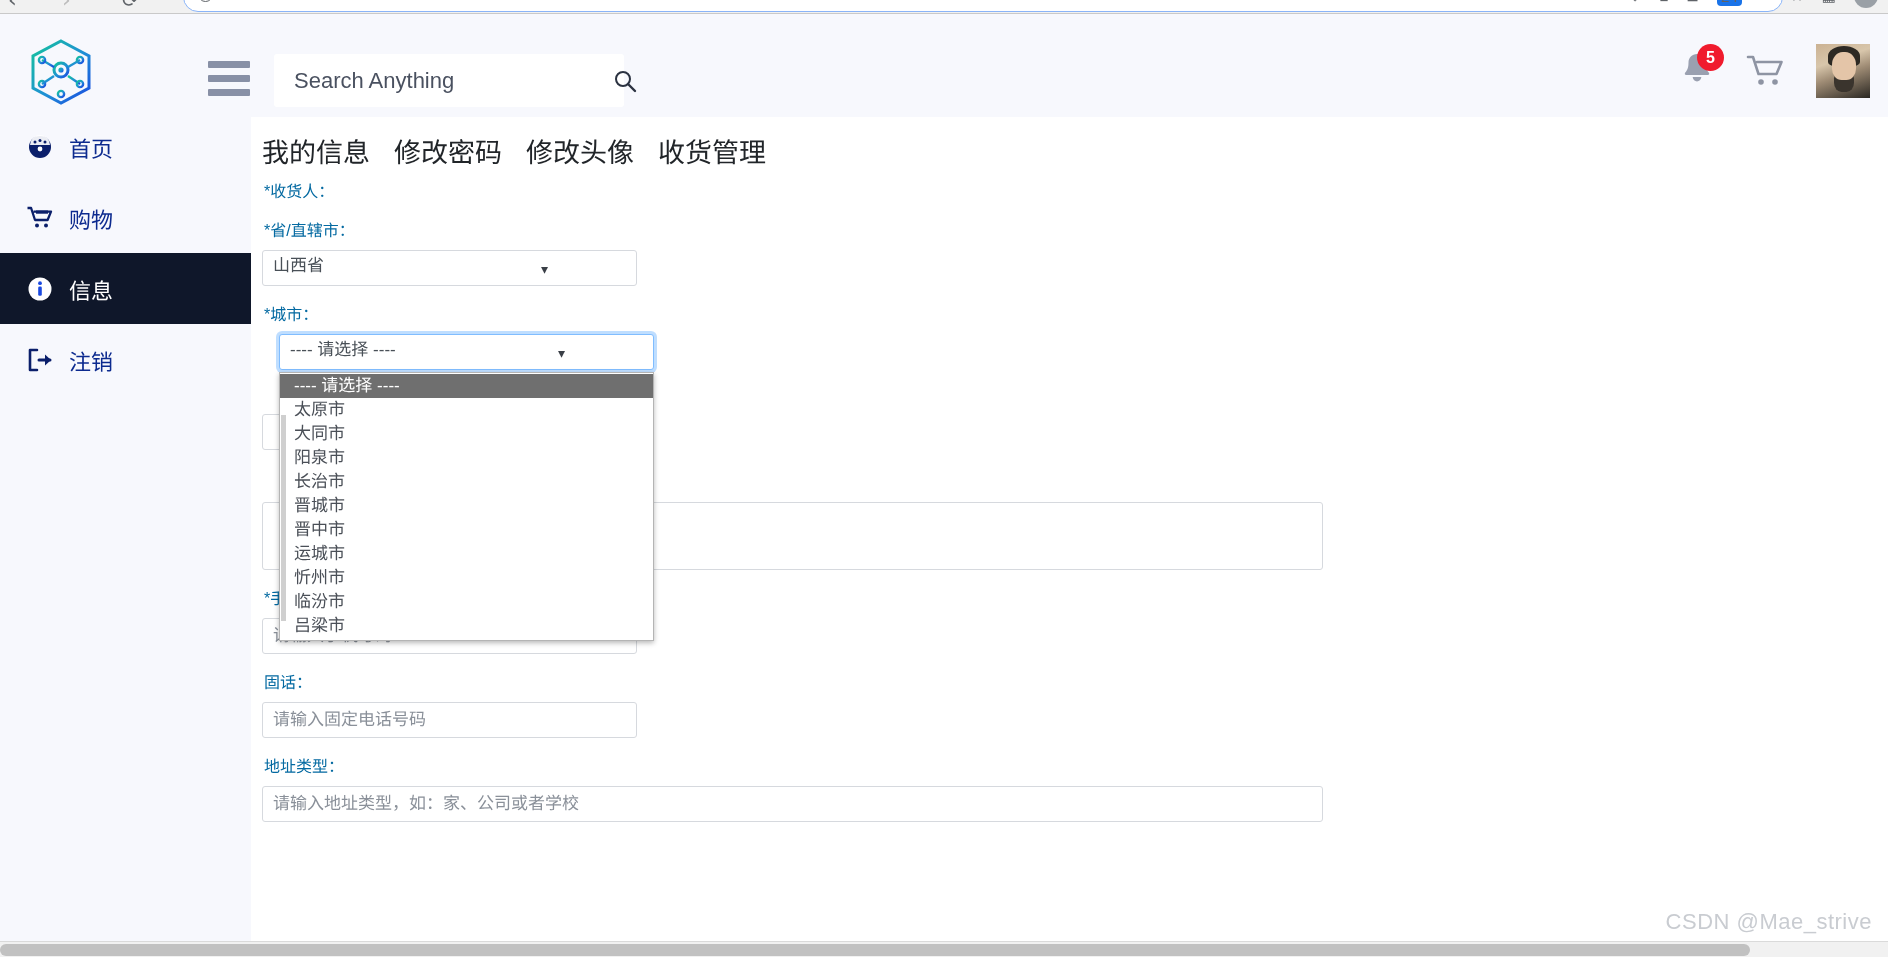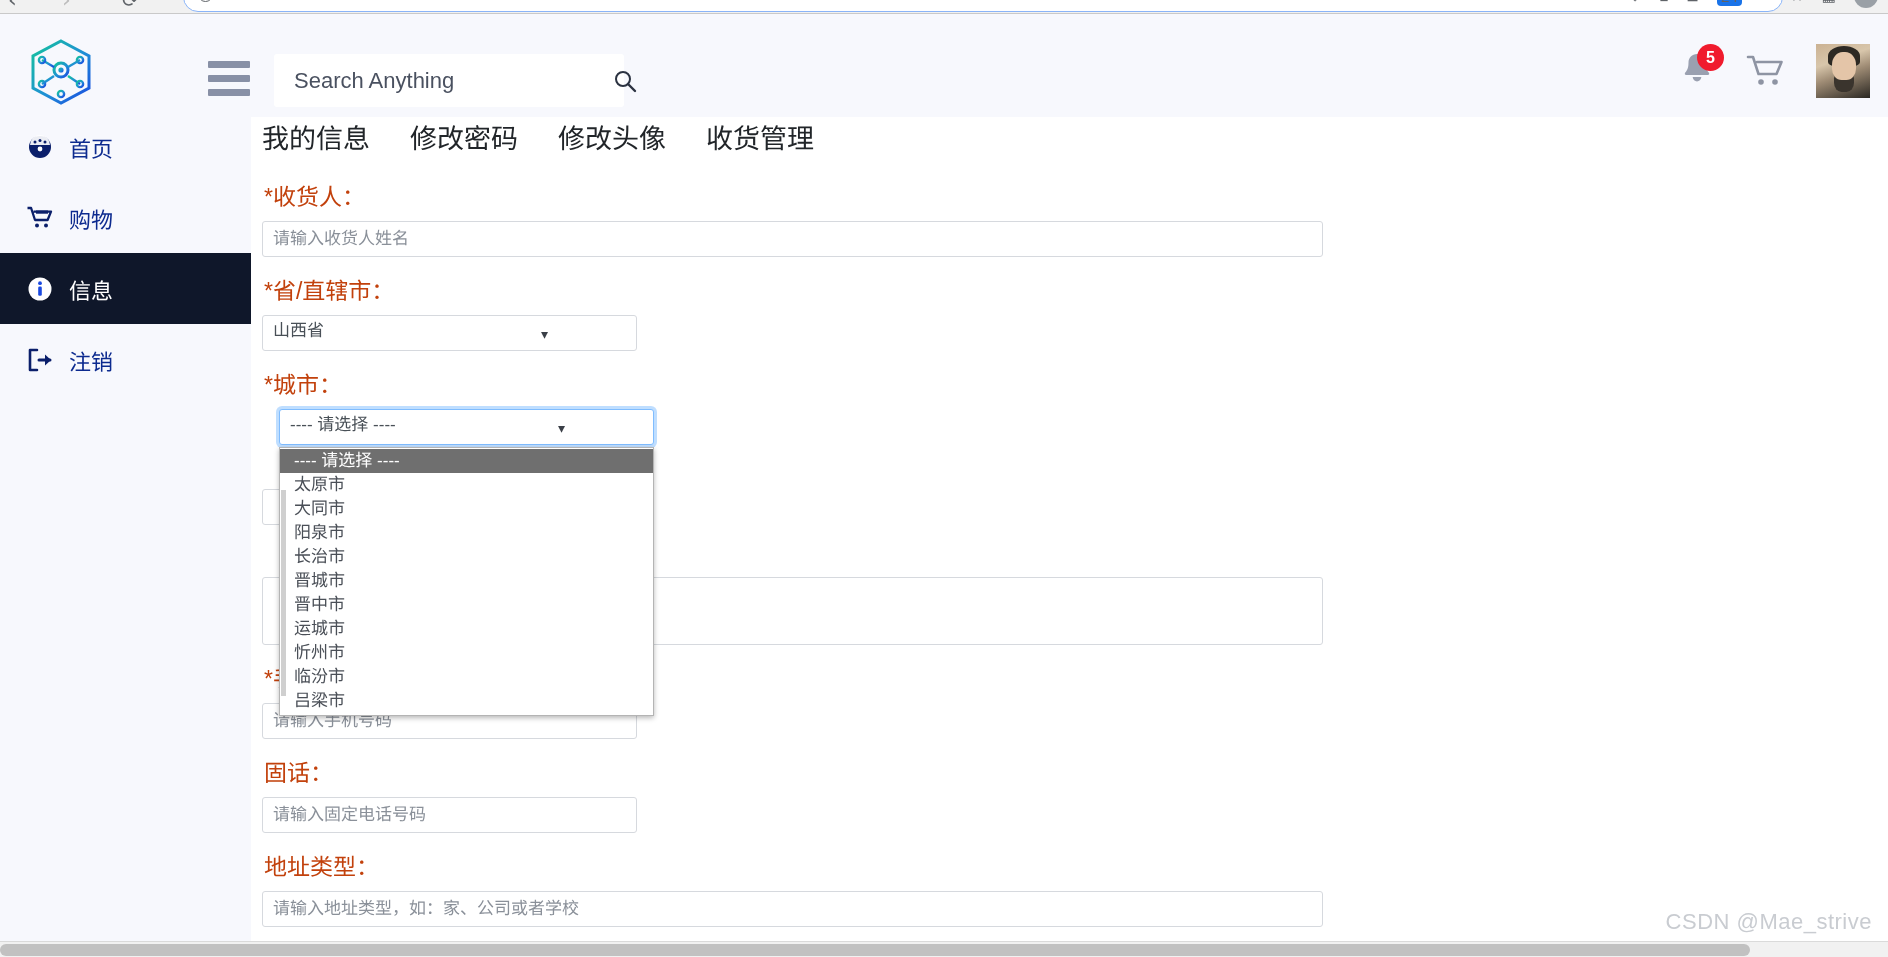--- a/index.html
+++ b/index.html
@@ -127,31 +127,31 @@
   .side-item.active { background:#0f172a; color:#ffffff; }
   .side-item.home { margin-top: 0; }
 
   
   .content {
     position:absolute; top: 117px; left: 251px;
     width: 1637px; height: 840px; background:#ffffff;
     overflow: hidden;
   }
   .tabs {
-    position:absolute; left: 11px; top: 0;
-    display:flex; gap: 40px;
+    position:absolute; left: 11px; top: 14px;
+    display:flex; gap: 24px;
   }
   .tab {
     font-size: 27px; color:#212529; cursor:pointer; white-space:nowrap;
     font-family: "Liberation Sans", "DejaVu Sans", sans-serif;
   }
 
   .form { position:absolute; left: 11px; top: 61px; width: 1090px; }
   .f-label {
-    font-size: 23px; color:#c2410c; margin: 0 0 9px 2px;
+    font-size: 16px; color:#0369a1; margin: 0 0 9px 2px;
     font-family: "Liberation Sans", "DejaVu Sans", sans-serif;
   }
   .f-group { margin-bottom: 15px; }
   .f-input {
     display:block; width: 1061px; height: 36px;
     border: 1px solid #d6d9de; border-radius: 3px;
     padding: 0 10px; font-size: 17px; color:#495057;
     background:#fff; outline:none;
     font-family: "Liberation Sans", "DejaVu Sans", sans-serif;
   }
@@ -368,21 +368,20 @@
       <div class="tab">我的信息</div>
       <div class="tab">修改密码</div>
       <div class="tab">修改头像</div>
       <div class="tab">收货管理</div>
     </div>
 
     <div class="form">
 
       <div class="f-group">
         <div class="f-label">*收货人：</div>
-        <input class="f-input" type="text" placeholder="请输入收货人姓名" style="">
       </div>
 
       <div class="f-group">
         <div class="f-label">*省/直辖市：</div>
         <div class="sel-wrap">
           <div class="f-select">山西省</div>
           <span class="sel-caret">▾</span>
         </div>
       </div>
 

